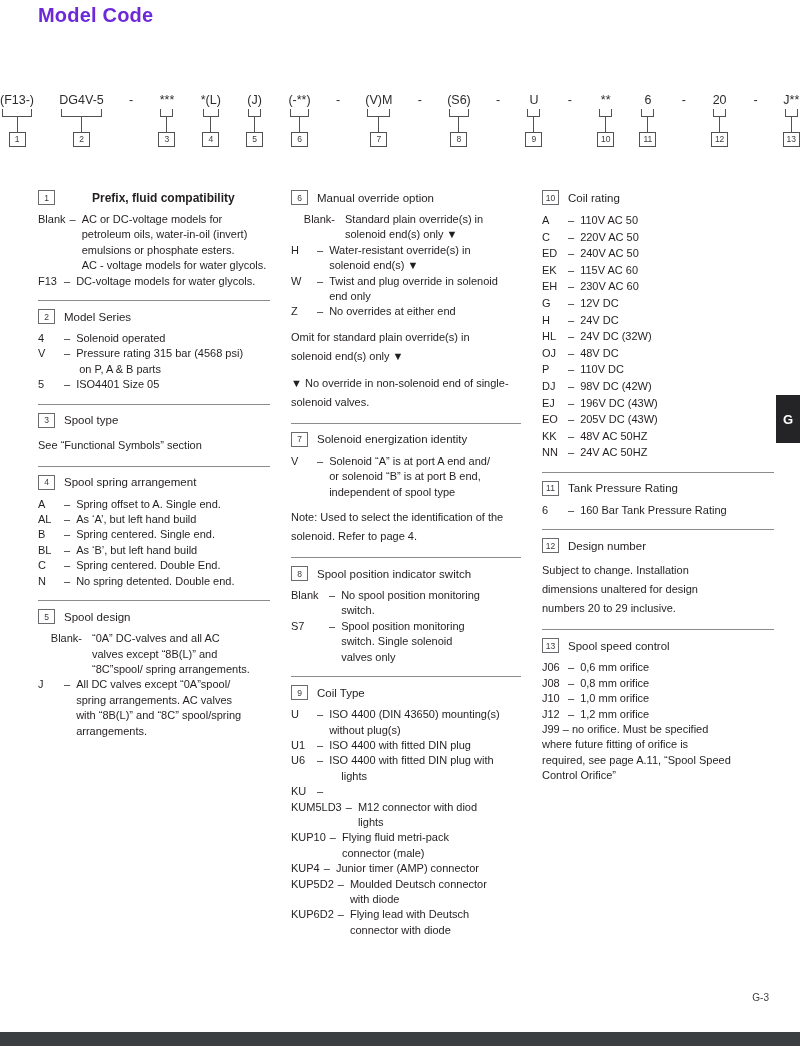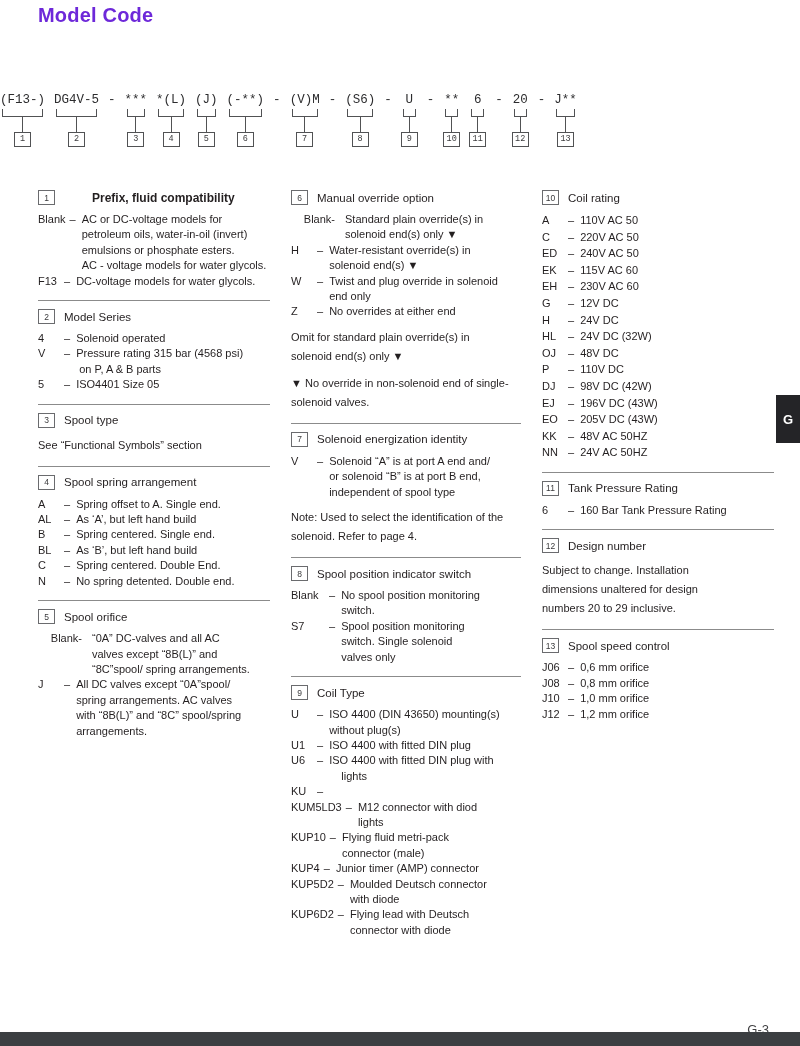--- a/index.html
+++ b/index.html
@@ -7,21 +7,21 @@
     width:800px;height:1046px;position:relative;background:#ffffff;
     font-family:"Liberation Sans",sans-serif;color:#231f20;overflow:hidden;
   }
   .page-title{
     position:absolute;left:38px;top:4px;margin:0;
     font-size:20px;font-weight:700;color:#6d28d9;letter-spacing:.2px;
   }
   
   .diagram{
     position:absolute;left:0;right:0;top:92px;
-    display:flex;justify-content:flex-start;align-items:flex-start;column-gap:9px;font-family:Liberation Mono, monospace;
+    display:flex;justify-content:space-between;align-items:flex-start;column-gap:9px;
   }
   .mc-seg{display:flex;flex-direction:column;align-items:center;}
   .mc-label{font-size:12.5px;line-height:16px;white-space:nowrap;color:#2c2c2e;}
   .mc-bracket{height:7px;align-self:stretch;margin:1px 2px 0;min-width:10px;
     border:1px solid #515254;border-top:none;}
   .mc-stem{width:1px;height:15px;background:#515254;}
   .mc-box{width:15px;height:13px;border:1px solid #515254;font-size:8.5px;
     line-height:13px;text-align:center;color:#3a3a3c;}
   .mc-dash{font-size:12.5px;line-height:16px;color:#2c2c2e;}
   
@@ -44,21 +44,21 @@
   [data-name="section-8"] .entry .code{min-width:34px;}
   [data-name="section-10"] .entry{line-height:16.6px;}
   .entry-flush{font-size:11px;line-height:15.4px;white-space:pre-wrap;}
   .para{font-size:11px;line-height:19px;margin:8px 0 0;white-space:pre-wrap;}
   
   .side-tab{
     position:absolute;right:0;top:395px;width:24px;height:48px;background:#242427;
     color:#ffffff;display:flex;align-items:center;justify-content:center;
     font-size:13px;font-weight:700;
   }
-  .page-num{position:absolute;right:31px;top:1022px;font-size:13px;color:#3f3f41;}
+  .page-num{position:absolute;right:31px;top:992px;font-size:10px;color:#3f3f41;}
   .bottom-bar{position:absolute;left:0;right:0;bottom:0;height:14px;background:#3c3f42;}
 </style>
 </head>
 <body data-name="catalog-page">
 
 <h1 class="page-title" data-name="page-title">Model Code</h1>
 
 <div class="diagram" data-name="model-code-diagram">
     <div class="mc-seg" data-name="code-segment">
       <div class="mc-label" data-name="code-segment-label">(F13-)</div>
@@ -227,21 +227,21 @@
         </div>
         <div class="entry" data-name="model-option">
           <span class="code" data-name="option-code">N</span>
           <span class="sep" data-name="option-separator">–</span>
           <span class="text" data-name="option-description">No spring detented. Double end.</span>
         </div>
       </section>
       <section class="section" data-name="section-5">
         <div class="sec-header" data-name="section-header">
           <span class="numbox" data-name="section-number-box">5</span>
-          <span class="sec-title" data-name="section-title">Spool orifice</span>
+          <span class="sec-title" data-name="section-title">Spool design</span>
         </div>
         <div class="entry" data-name="model-option">
           <span class="code code-wide" data-name="option-code">Blank-</span>
           <span class="sep" data-name="option-separator"></span>
           <span class="text" data-name="option-description">“0A” DC-valves and all AC
 valves except “8B(L)” and
 “8C”spool/ spring arrangements.</span>
         </div>
         <div class="entry" data-name="model-option">
           <span class="code" data-name="option-code">J</span>
@@ -498,19 +498,23 @@
         <div class="entry" data-name="model-option">
           <span class="code" data-name="option-code">J10</span>
           <span class="sep" data-name="option-separator">–</span>
           <span class="text" data-name="option-description">1,0 mm orifice</span>
         </div>
         <div class="entry" data-name="model-option">
           <span class="code" data-name="option-code">J12</span>
           <span class="sep" data-name="option-separator">–</span>
           <span class="text" data-name="option-description">1,2 mm orifice</span>
         </div>
+        <div class="entry-flush" data-name="model-option"><span data-name="option-code">J99</span> <span data-name="option-separator">–</span> <span data-name="option-description">no orifice. Must be specified
+where future fitting of orifice is
+required, see page A.11, “Spool Speed
+Control Orifice”</span></div>
       </section>
     </div>
   </div>
 
 <div class="side-tab" data-name="section-tab-g">G</div>
 <div class="page-num" data-name="page-number">G-3</div>
 <div class="bottom-bar" data-name="bottom-bar"></div>
 
 </body></html>

